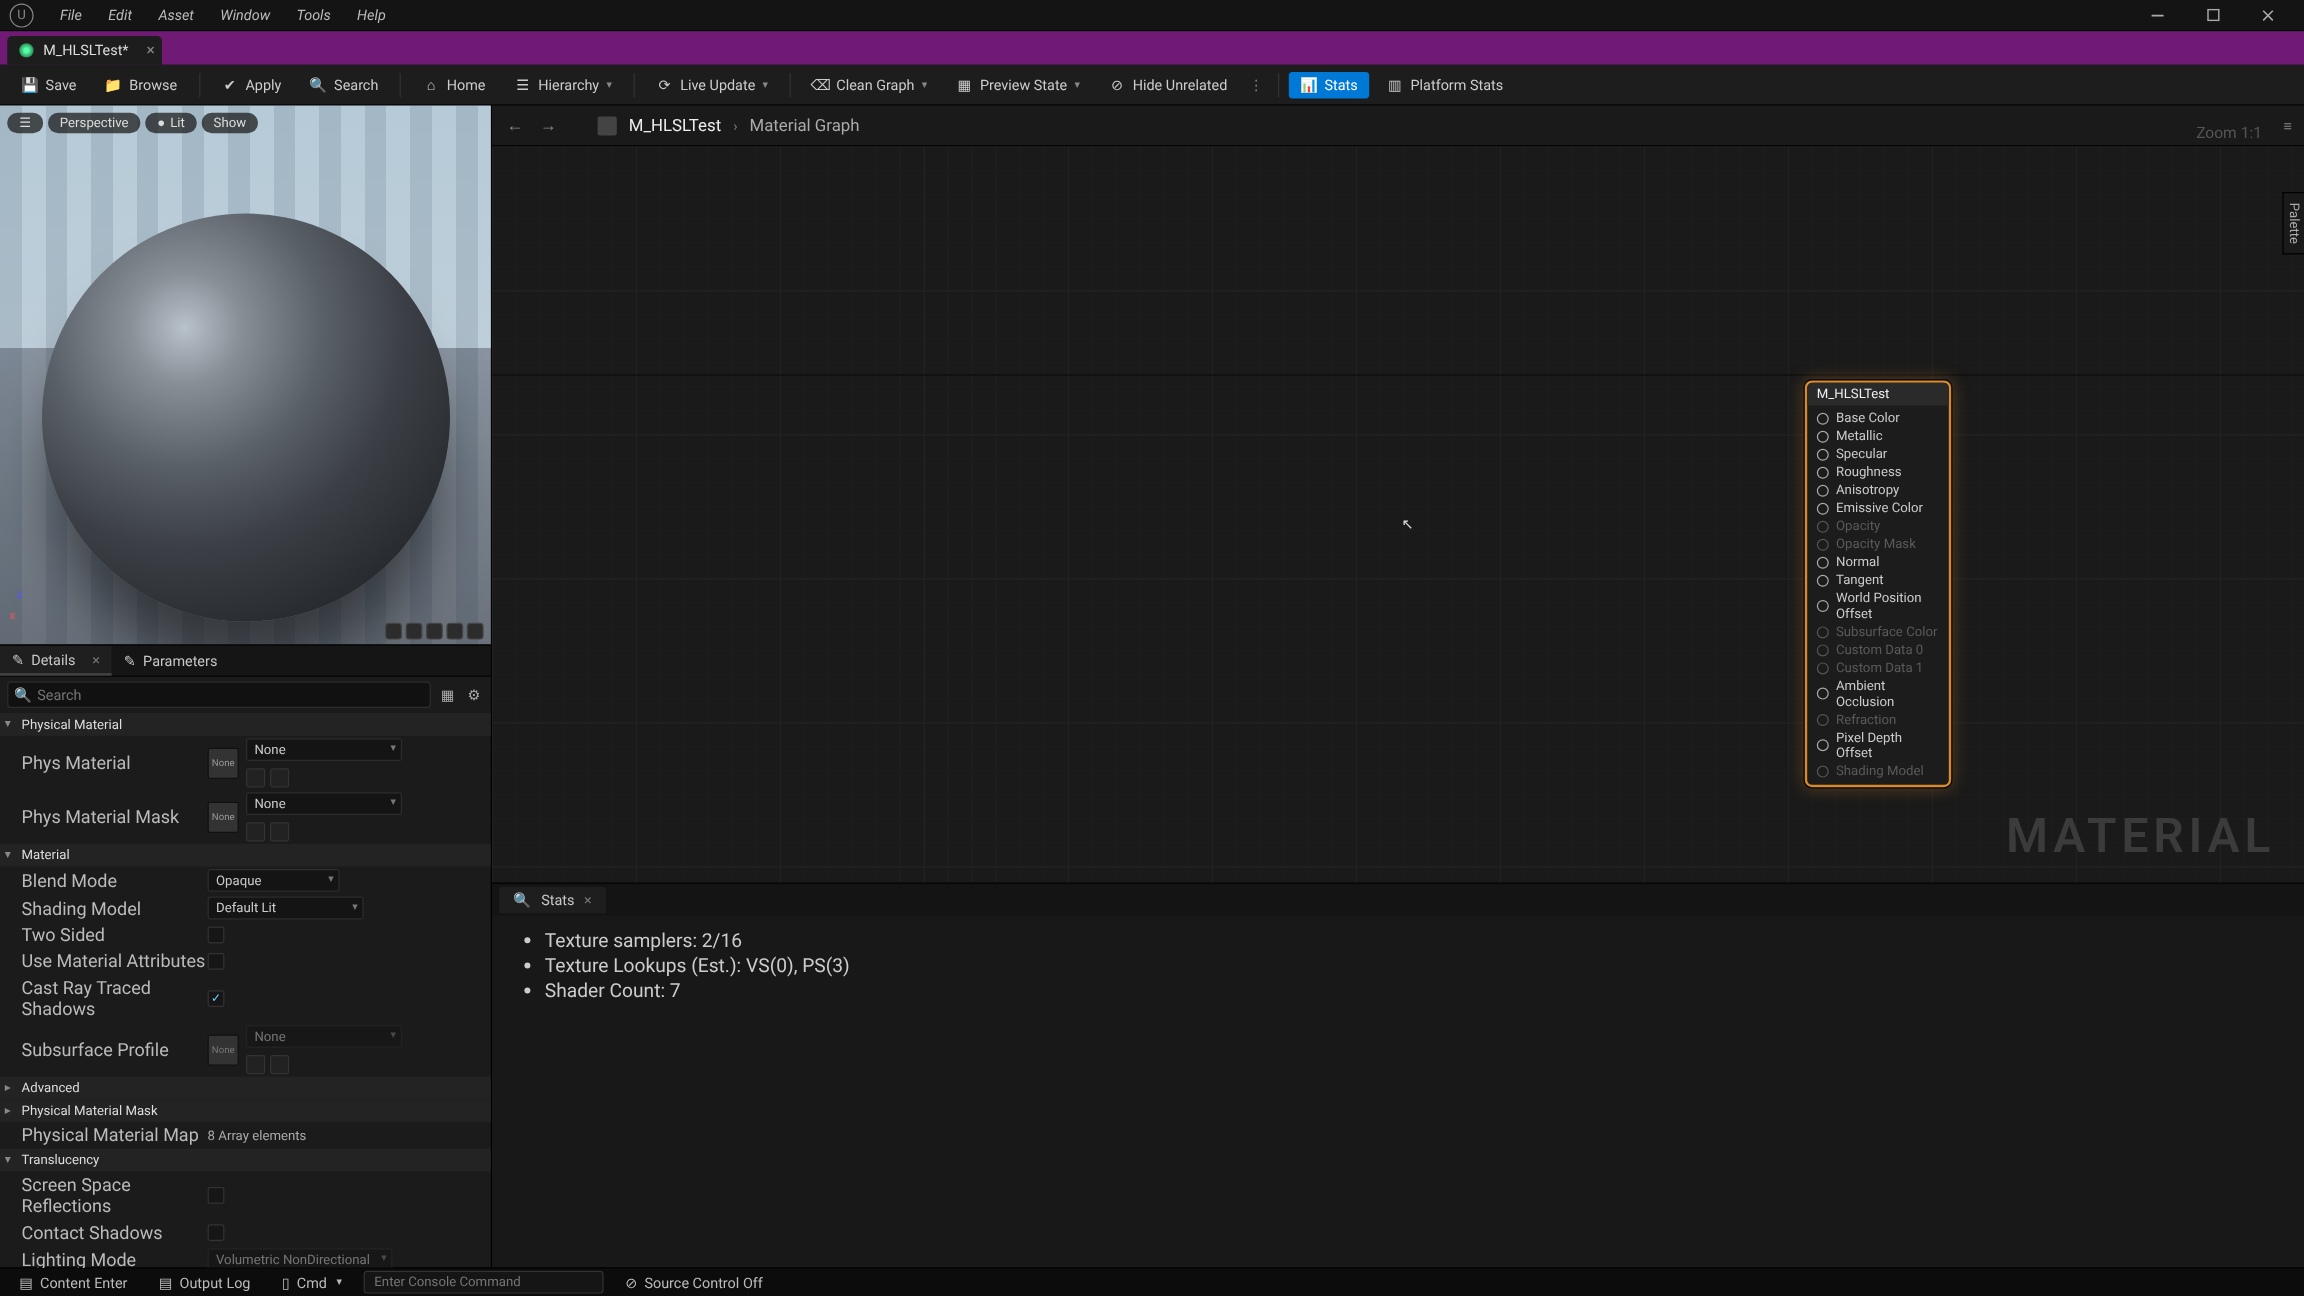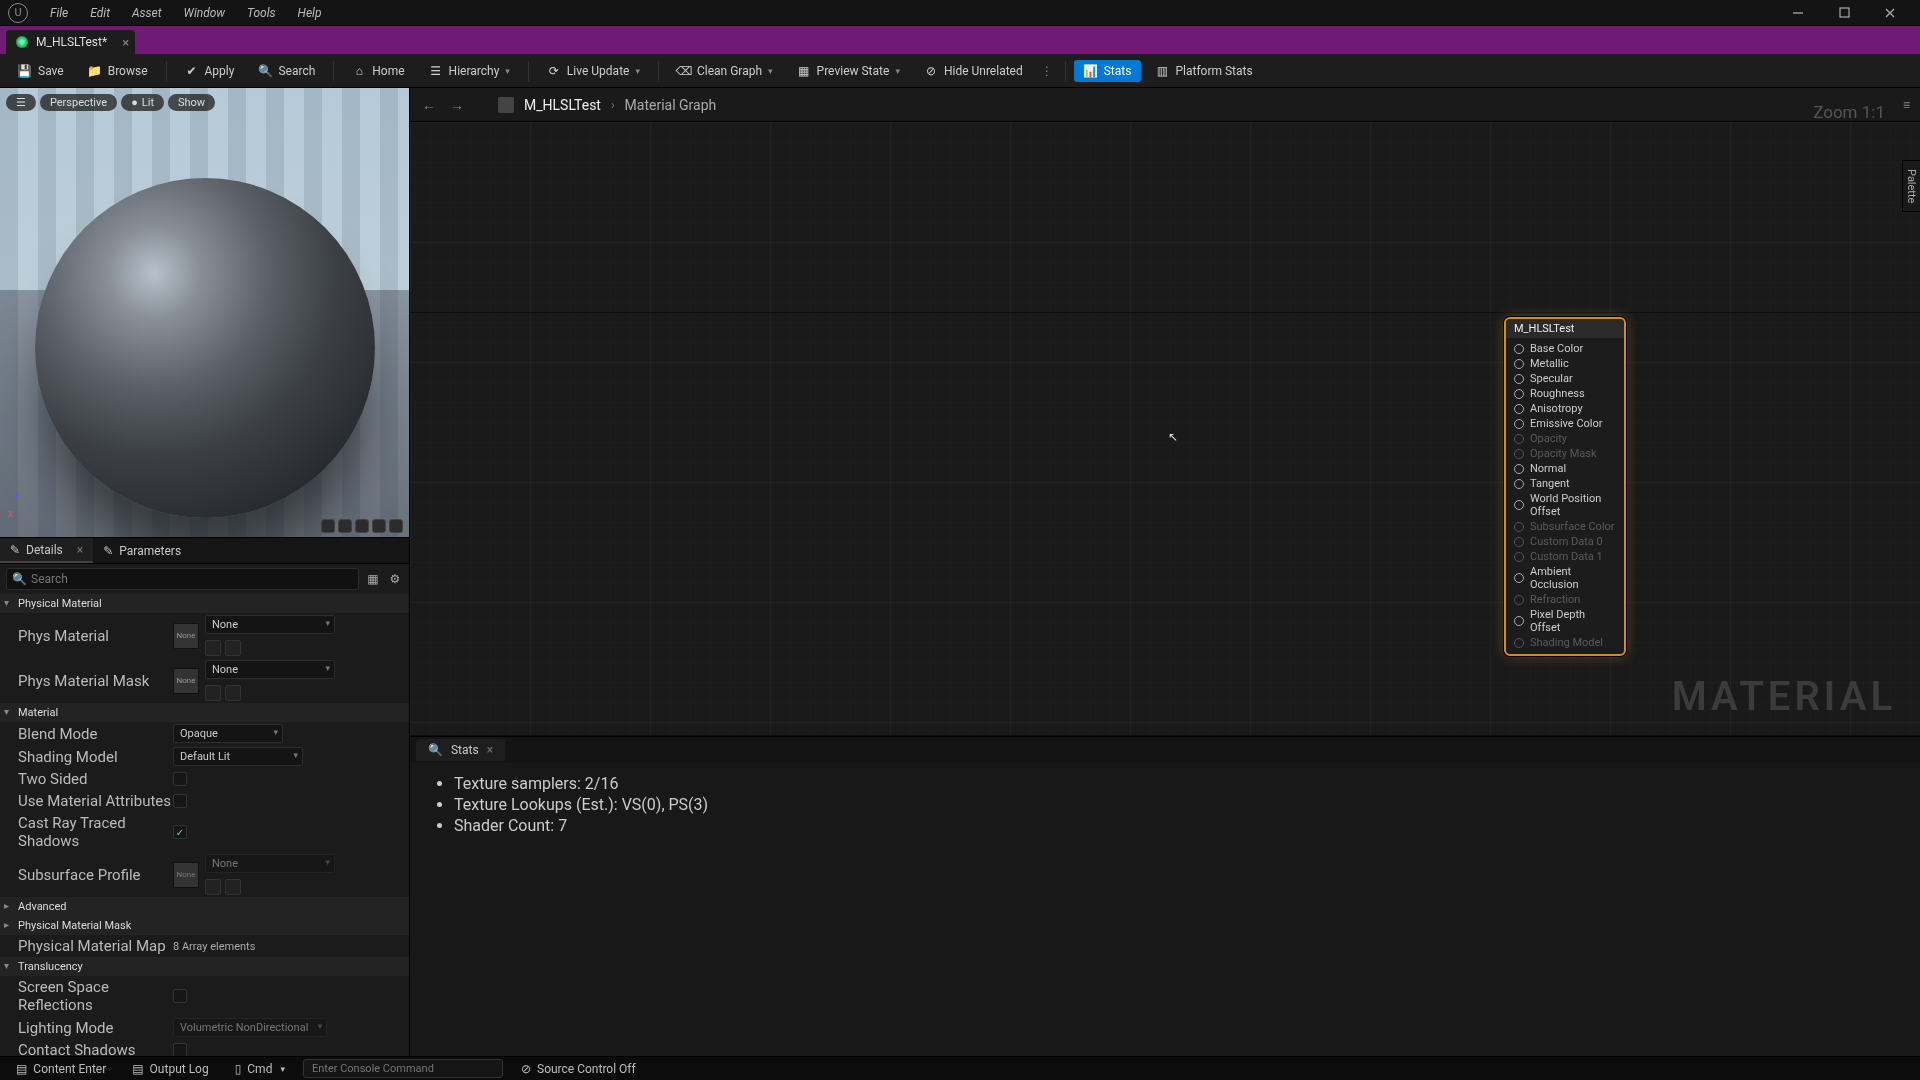--- a/index.html
+++ b/index.html
@@ -71,21 +71,21 @@
 .chk { width:14px; height:14px; background:#161616; border:1px solid #333; border-radius:2px; display:flex; align-items:center; justify-content:center; }
 .chk.on::after{content:'✓'; color:#6cf; font-size:10px;}
 .numbox{background:#141414;border:1px solid #2d2d2d;border-radius:2px;padding:2px 6px;font-size:11px;color:#ccc;min-width:60px;}
 
 
 .graph-top { height:34px; background:#1a1a1a; border-bottom:1px solid #000; display:flex; align-items:center; padding:0 10px; gap:10px; }
 .navarrow{width:18px;height:18px;color:#888;cursor:pointer;font-size:14px;display:flex;align-items:center;justify-content:center;}
 .bc-sep { color:#777; }
 .bc-asset { font-size:14px; color:#eee; }
 .bc-sub { font-size:14px; color:#aaa; }
-.zoom { margin-left:auto; color:#555; font-size:17px;margin-top:14px; }
+.zoom { margin-left:auto; color:#555; font-size:13px;margin-top:14px; }
 .palette-tab{position:absolute;right:0;top:38px;writing-mode:vertical-rl;background:#1a1a1a;padding:8px 2px;font-size:11px;color:#aaa;border:1px solid #000;border-right:none;cursor:pointer;}
 .graph-canvas { flex:1; position:relative; background:#1a1a1a; overflow:hidden; }
 .grid { position:absolute; inset:0;
   background-image:
     linear-gradient(#222 1px, transparent 1px),
     linear-gradient(90deg,#222 1px, transparent 1px),
     linear-gradient(#1d1d1d 1px, transparent 1px),
     linear-gradient(90deg,#1d1d1d 1px, transparent 1px);
   background-size:120px 120px,120px 120px,20px 20px,20px 20px; }
 .grid .hl{position:absolute;left:0;right:0;height:1px;background:#0d0d0d;} 
@@ -321,26 +321,26 @@
           <div class="prop-label">Physical Material Map</div>
           <div style="color:#aaa">8 Array elements</div>
         </div>
 
       <div class="section-header">Translucency</div>
       <div class="prop-row">
           <div class="prop-label">Screen Space Reflections</div>
           <div class="chk"></div>
         </div>
       <div class="prop-row">
+          <div class="prop-label">Contact Shadows</div>
+          <div class="chk"></div>
+        </div>
+      <div class="prop-row">
           <div class="prop-label">Lighting Mode</div>
           <div class="dd disabled" style="min-width:150px">Volumetric NonDirectional</div>
-        </div>
-      <div class="prop-row">
-          <div class="prop-label">Contact Shadows</div>
-          <div class="chk"></div>
         </div>
       <div class="prop-row">
           <div class="prop-label">Directional Lighting Intensity</div>
           <div class="numbox">1.0</div>
         </div>
 
     </div>
   </div>
 
   <div class="right">

